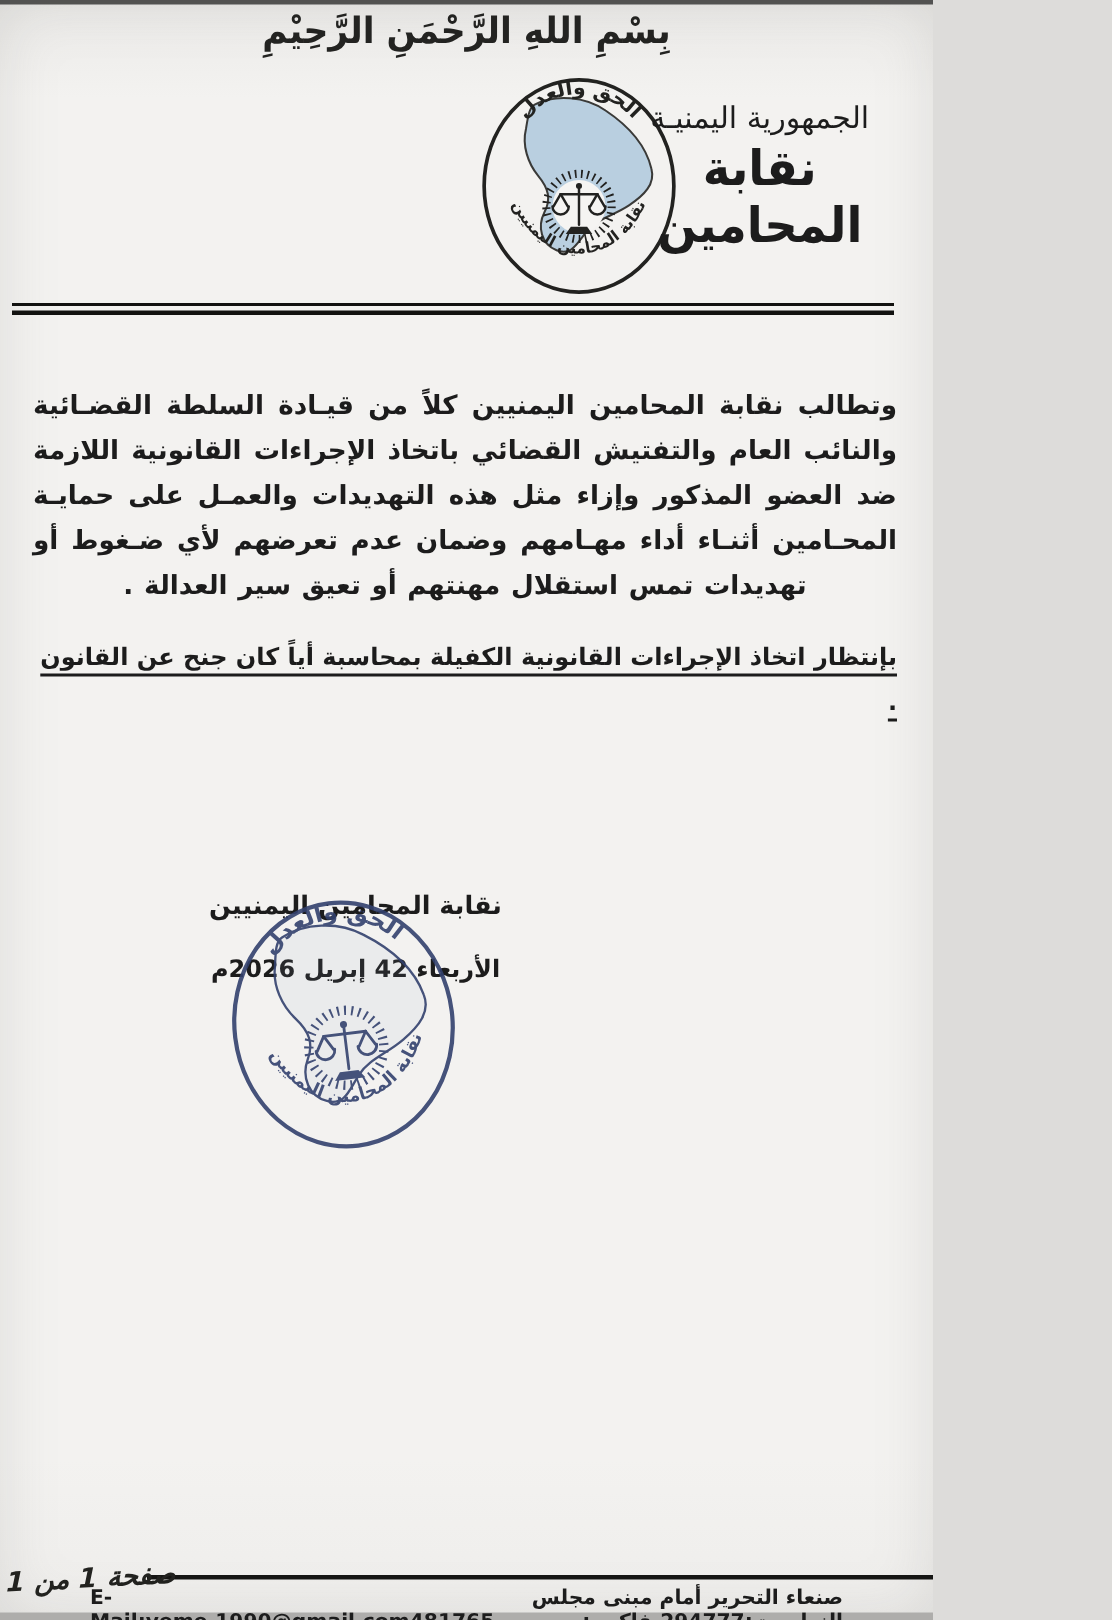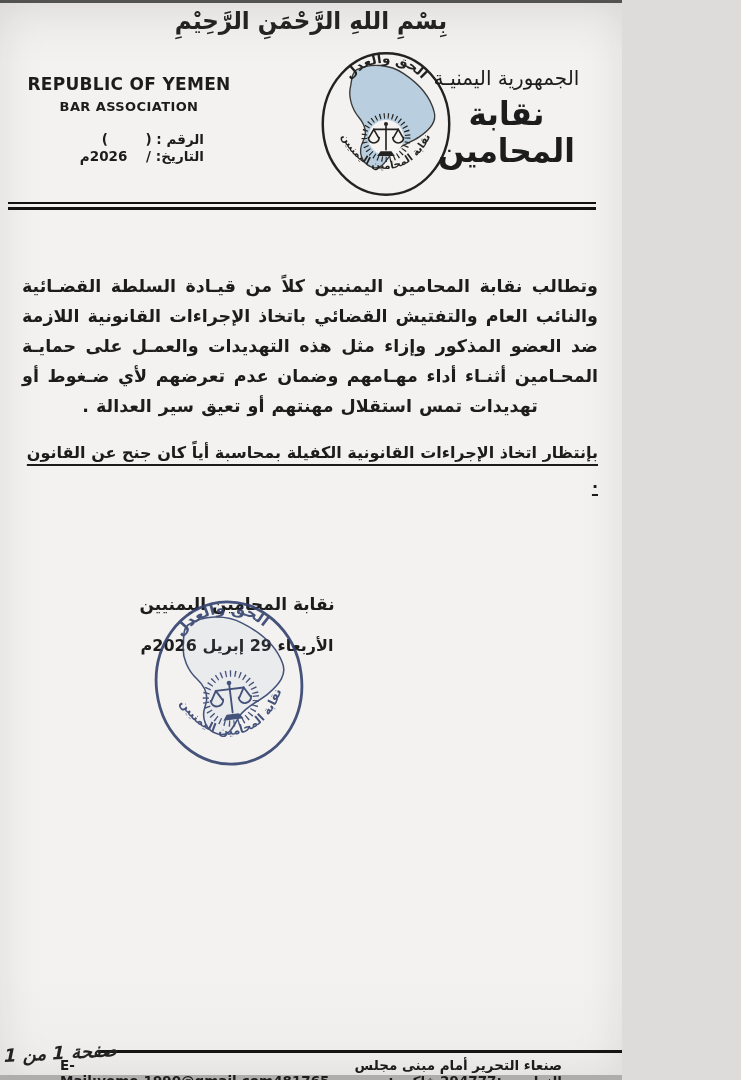--- a/index.html
+++ b/index.html
@@ -43,21 +43,21 @@
   .seal-scales .filled{fill:var(--ink);stroke:none;}
   .seal-text{fill:var(--ink);font-weight:700;}
   .seal-text.top{font-size:20px;}
   .seal-text.bot{font-size:15px;}
 
   
   .rule-double{position:absolute;top:202px;left:8px;right:26px;height:3px;
     border-top:2px solid #121210;border-bottom:3.5px solid #121210;}
 
   
-  .body-text{position:absolute;left:22px;right:24px;top:256px;direction:rtl;margin-top:15px;}
+  .body-text{position:absolute;left:22px;right:24px;top:256px;direction:rtl;}
   .body-text p{margin:0;font-weight:700;}
   .p1{font-size:17.5px;line-height:30px;text-align:justify;text-align-last:center;
     word-spacing:1px;}
   .p2{margin-top:27px !important;font-size:16px;line-height:41px;
     text-align:justify;text-align-last:center;
     text-decoration:underline;text-decoration-thickness:1.6px;text-underline-offset:6px;}
   .p3{margin-top:17px !important;font-size:16px;line-height:30px;text-align:right;
     text-decoration:underline;text-decoration-thickness:1.6px;text-underline-offset:6px;}
 
   
@@ -76,28 +76,20 @@
 </style>
 </head>
 <body>
 
 <div class="page">
 
   <div class="top-strip"></div>
 
   <div class="bismillah">بِسْمِ اللهِ الرَّحْمَنِ الرَّحِيْمِ</div>
 
-  <div class="header-left">
-    <div class="eng1">REPUBLIC OF YEMEN</div>
-    <div class="eng2">BAR ASSOCIATION</div>
-    <div class="refdate">
-      <div>الرقم : (        )</div>
-      <div>التاريخ: /    2026م</div>
-    </div>
-  </div>
 
   <div class="seal logo-seal seal--black">
     <svg viewBox="0 0 200 220">
       <defs>
         <path id="tpTop1" d="M 20,116 A 80,96 0 0 1 180,116"></path>
         <path id="tpBot1" d="M 30,114 A 74,92 0 0 0 170,114"></path>
       </defs>
       <ellipse class="seal-ring" cx="100" cy="110" rx="93" ry="104"></ellipse>
       <path class="seal-map" d="M 57,30 C 77,20 106,22 126,36 C 150,52 166,72 171,93 C 175,108 164,119 149,129 C 134,139 118,142 108,154 C 98,166 93,179 78,173 C 63,167 59,150 66,136 C 73,123 70,112 60,100 C 50,88 44,70 48,54 C 50,42 51,33 57,30 Z"></path>
       <circle class="seal-halo" cx="100" cy="130" r="26"></circle>
@@ -130,21 +122,21 @@
 
   <div class="rule-double"></div>
 
   <div class="body-text">
     <p class="p1">وتطالب نقابة المحامين اليمنيين كلاً من قيـادة السلطة القضـائية والنائب العام والتفتيش القضائي باتخاذ الإجراءات القانونية اللازمة ضد العضو المذكور وإزاء مثل هذه التهديدات والعمـل على حمايـة المحـامين أثنـاء أداء مهـامهم وضمان عدم تعرضهم لأي ضـغوط أو تهديدات تمس استقلال مهنتهم أو تعيق سير العدالة .</p>
     <p class="p3">بإنتظار اتخاذ الإجراءات القانونية الكفيلة بمحاسبة أياً كان جنح عن القانون .</p>
   </div>
 
   <div class="signature">
     <div class="sig-org">نقابة المحامين اليمنيين</div>
-    <div class="sig-date">الأربعاء 29 إبريل 2026م</div>
+    <div class="sig-date">الأربعاء 42 إبريل 2026م</div>
   </div>
 
   <div class="seal stamp seal--stamp">
     <svg viewBox="0 0 200 220">
       <defs>
         <path id="tpTop2" d="M 20,116 A 80,96 0 0 1 180,116"></path>
         <path id="tpBot2" d="M 30,114 A 74,92 0 0 0 170,114"></path>
       </defs>
       <ellipse class="seal-ring" cx="100" cy="110" rx="93" ry="104"></ellipse>
       <path class="seal-map" d="M 57,30 C 77,20 106,22 126,36 C 150,52 166,72 171,93 C 175,108 164,119 149,129 C 134,139 118,142 108,154 C 98,166 93,179 78,173 C 63,167 59,150 66,136 C 73,123 70,112 60,100 C 50,88 44,70 48,54 C 50,42 51,33 57,30 Z"></path>

